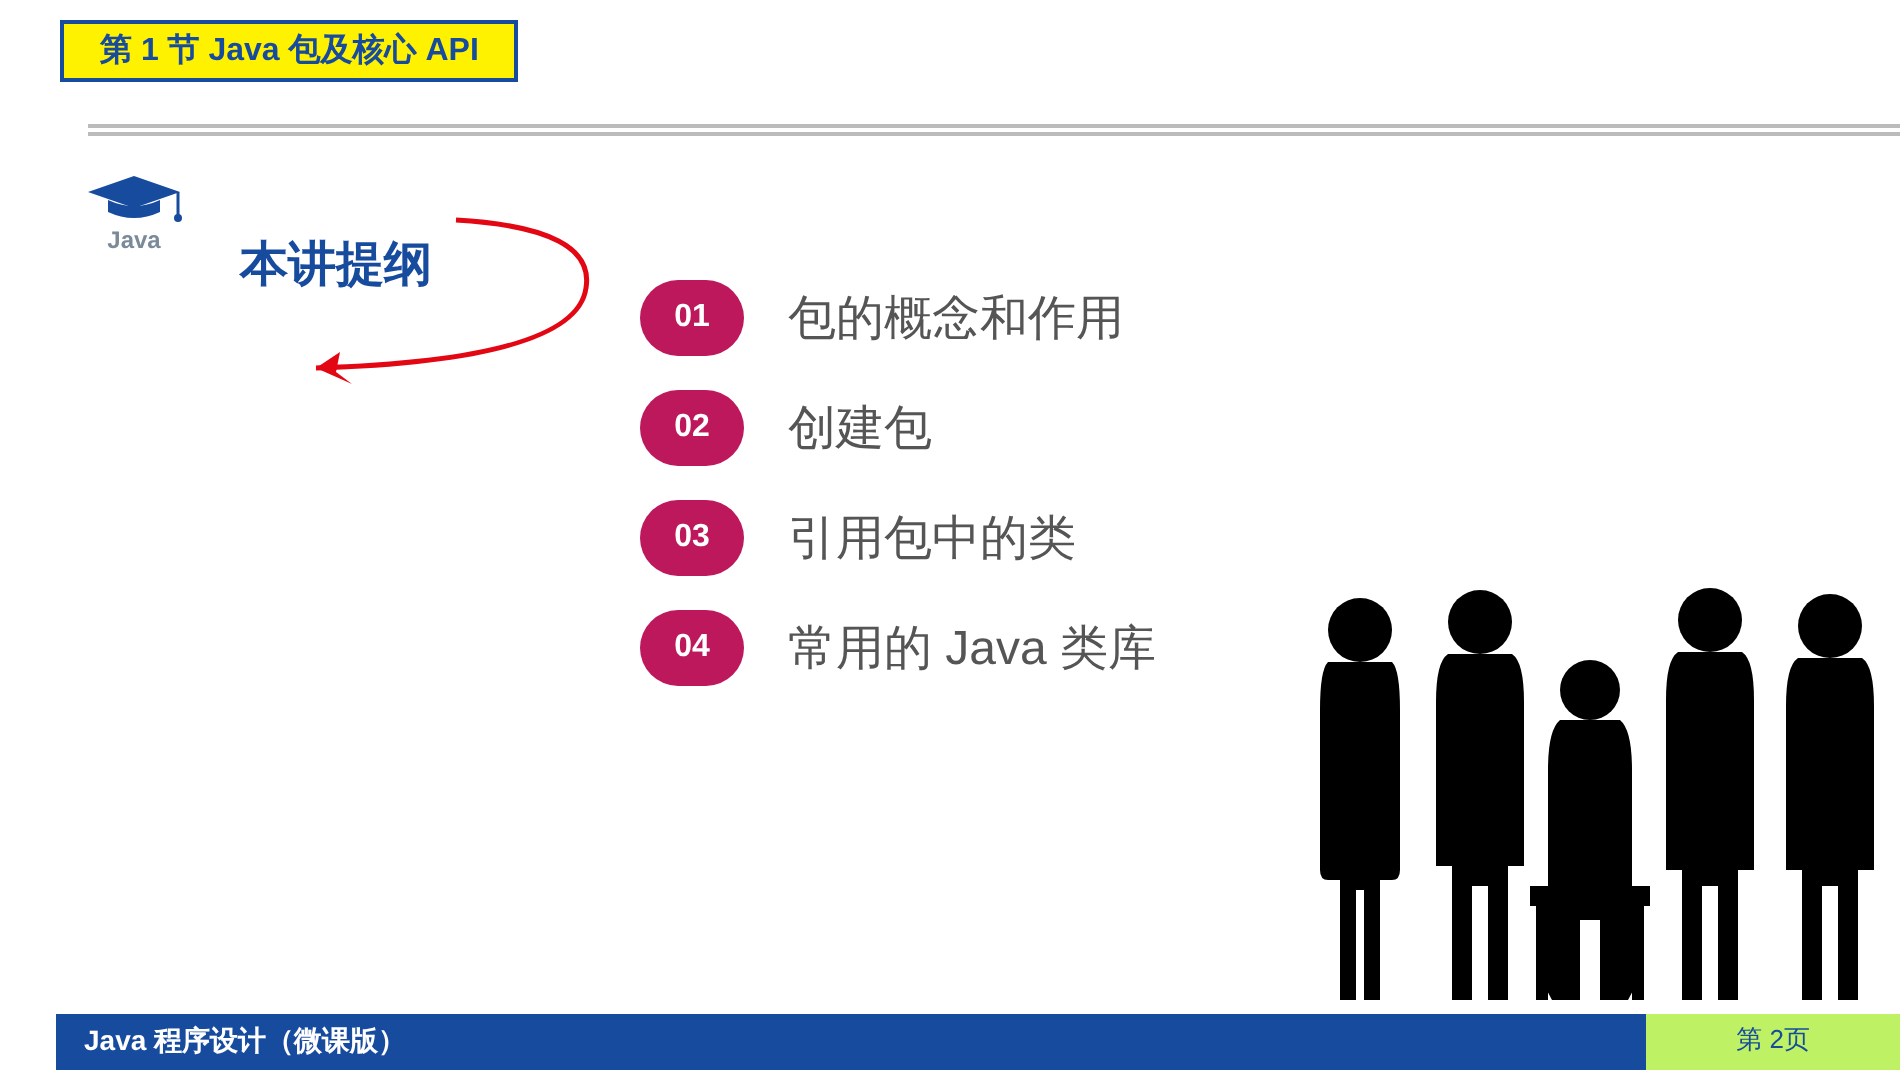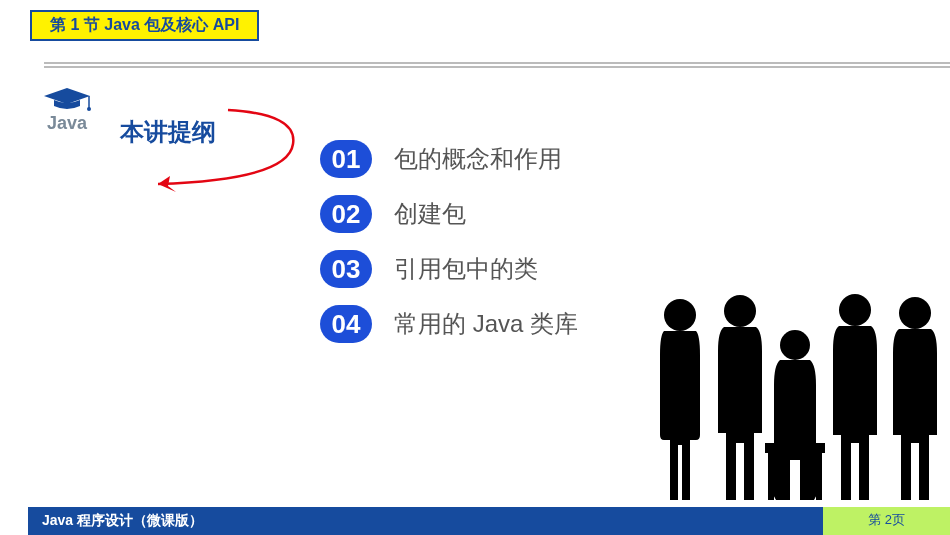--- a/index.html
+++ b/index.html
@@ -36,21 +36,21 @@
   left: 42px;
   text-align: center;
 }
 .java-logo .cap {
   color: #164b9e;
   font-size: 32px;
   line-height: 1;
 }
 .java-logo .txt {
   color: #7a8a99;
-  font-size: 18px;
+  font-size: 12px;
   font-weight: bold;
   margin-top: -4px;
 }
 .outline-title {
   position: absolute;
   top: 116px;
   left: 120px;
   color: #164b9e;
   font-size: 24px;
   font-weight: bold;
@@ -69,27 +69,27 @@
   left: 320px;
 }
 .item {
   display: flex;
   align-items: center;
   margin-bottom: 17px;
 }
 .badge {
   width: 52px;
   height: 38px;
-  background: #1d4ed8;
+  background: #be185d;
   color: #fff;
   border-radius: 19px;
   display: flex;
   align-items: center;
   justify-content: center;
-  font-size: 26px;
+  font-size: 16px;
   font-weight: bold;
   margin-right: 22px;
 }
 .item-text {
   color: #555;
   font-size: 24px;
 }
 .people {
   position: absolute;
   right: 0;

